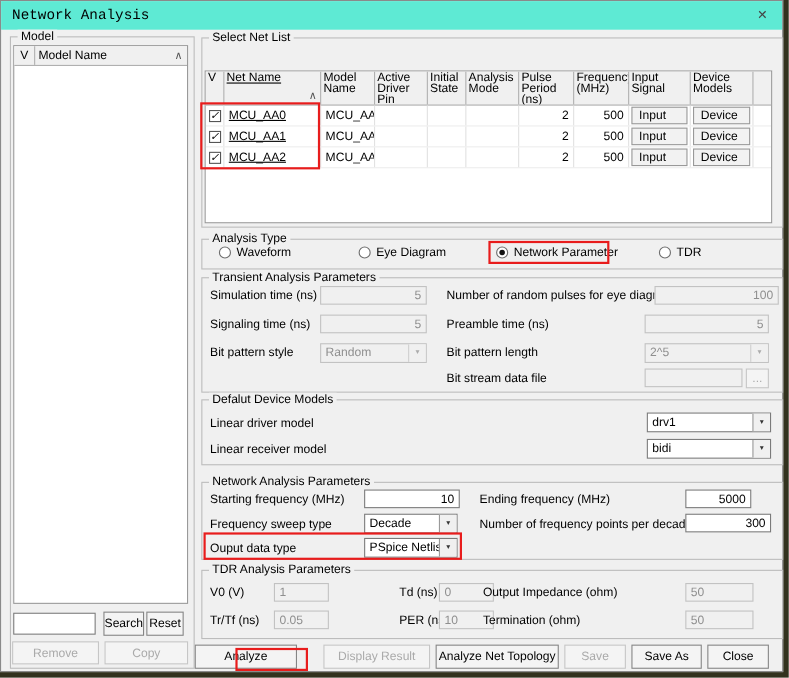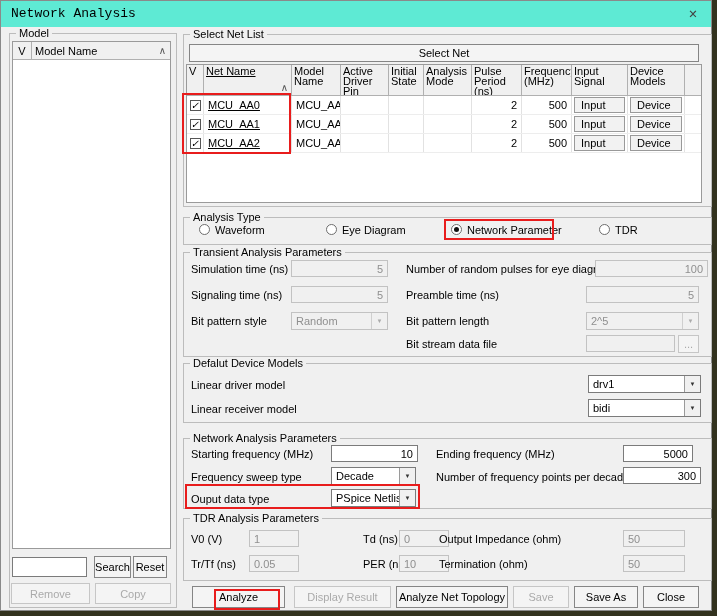--- a/index.html
+++ b/index.html
@@ -80,21 +80,20 @@
   </div>
   <input class="sinput" style="left: 11px; top: 556px; width: 75px; height: 20px;">
   <div class="btn" style="left:93px;top:555px;width:37px;height:22px">Search</div>
   <div class="btn" style="left:132px;top:555px;width:34px;height:22px">Reset</div>
   <div class="btn dis" style="left:10px;top:582px;width:79px;height:21px">Remove</div>
   <div class="btn dis" style="left:94px;top:582px;width:76px;height:21px">Copy</div>
 
   <div class="group" style="left:182px;top:33px;width:529px;height:173px">
     <span class="glabel">Select Net List</span>
   </div>
-  <div class="btn" style="left:188px;top:43px;width:510px;height:18px">Select Net</div>
   <div class="ntable" style="left:185px;top:63px;width:516px;height:139px">
     <div class="nhead">
       <div class="nh c0">V</div>
       <div class="nh c1">
         <span>Net Name</span>
         <span class="sort">∧</span>
       </div>
       <div class="nh c2">Model Name</div>
       <div class="nh c3">Active Driver Pin</div>
       <div class="nh c4">Initial State</div>
@@ -258,21 +257,21 @@
     <span class="t">bidi</span>
         <span class="a">▼</span>
   </div>
 
   <div class="group" style="left:182px;top:437px;width:529px;height:71px">
     <span class="glabel">Network Analysis Parameters</span>
   </div>
   <span class="lbl" style="left:190px;top:447px">Starting frequency (MHz)</span>
   <div class="field right" style="left:330px;top:444px;width:87px;height:17px">10</div>
   <span class="lbl" style="left:435px;top:447px">Ending frequency (MHz)</span>
-  <div class="field right" style="left:622px;top:444px;width:70px;height:17px">5000</div>
+  <div class="field right" style="left:622px;top:444px;width:60px;height:17px">5000</div>
   <span class="lbl" style="left:190px;top:470px">Frequency sweep type</span>
   <div class="dd" style="left:330px;top:466px;width:85px;height:18px">
     <span class="t">Decade</span>
         <span class="a">▼</span>
   </div>
   <span class="lbl" style="left:435px;top:470px">Number of frequency points per decade</span>
   <div class="field right" style="left:622px;top:466px;width:78px;height:17px">300</div>
   <span class="lbl" style="left:190px;top:492px">Ouput data type</span>
   <div class="dd" style="left:330px;top:488px;width:85px;height:18px">
     <span class="t">PSpice Netlist</span>
@@ -288,21 +287,21 @@
   <div class="field dis" style="left:398px;top:529px;width:50px;height:17px">0</div>
   <span class="lbl" style="left:438px;top:532px">Output Impedance (ohm)</span>
   <div class="field dis" style="left:622px;top:529px;width:62px;height:17px">50</div>
   <span class="lbl" style="left:190px;top:557px">Tr/Tf (ns)</span>
   <div class="field dis" style="left:248px;top:554px;width:50px;height:17px">0.05</div>
   <span class="lbl" style="left:362px;top:557px">PER (ns)</span>
   <div class="field dis" style="left:398px;top:554px;width:50px;height:17px">10</div>
   <span class="lbl" style="left:438px;top:557px">Termination (ohm)</span>
   <div class="field dis" style="left:622px;top:554px;width:62px;height:17px">50</div>
 
-  <div class="btn" style="left:191px;top:585px;width:93px;height:22px">Analyze</div>
+  <div class="btn" style="left:176px;top:585px;width:93px;height:22px">Analyze</div>
   <div class="btn dis" style="left:293px;top:585px;width:97px;height:22px">Display Result</div>
   <div class="btn" style="left:395px;top:585px;width:112px;height:22px">Analyze Net Topology</div>
   <div class="btn dis" style="left:512px;top:585px;width:56px;height:22px">Save</div>
   <div class="btn" style="left:573px;top:585px;width:64px;height:22px">Save As</div>
   <div class="btn" style="left:642px;top:585px;width:56px;height:22px">Close</div>
 
   <div class="hl" style="left: 181px; top: 92px; width: 109px; height: 61px; border-color: rgb(232, 28, 28);"></div>
   <div class="hl" style="left: 443px; top: 218px; width: 110px; height: 21px; border-color: rgb(232, 28, 28);"></div>
   <div class="hl" style="left: 184px; top: 483px; width: 235px; height: 25px; border-color: rgb(232, 28, 28);"></div>
   <div class="hl" style="left: 213px; top: 588px; width: 66px; height: 21px; border-color: rgb(232, 28, 28);"></div>

